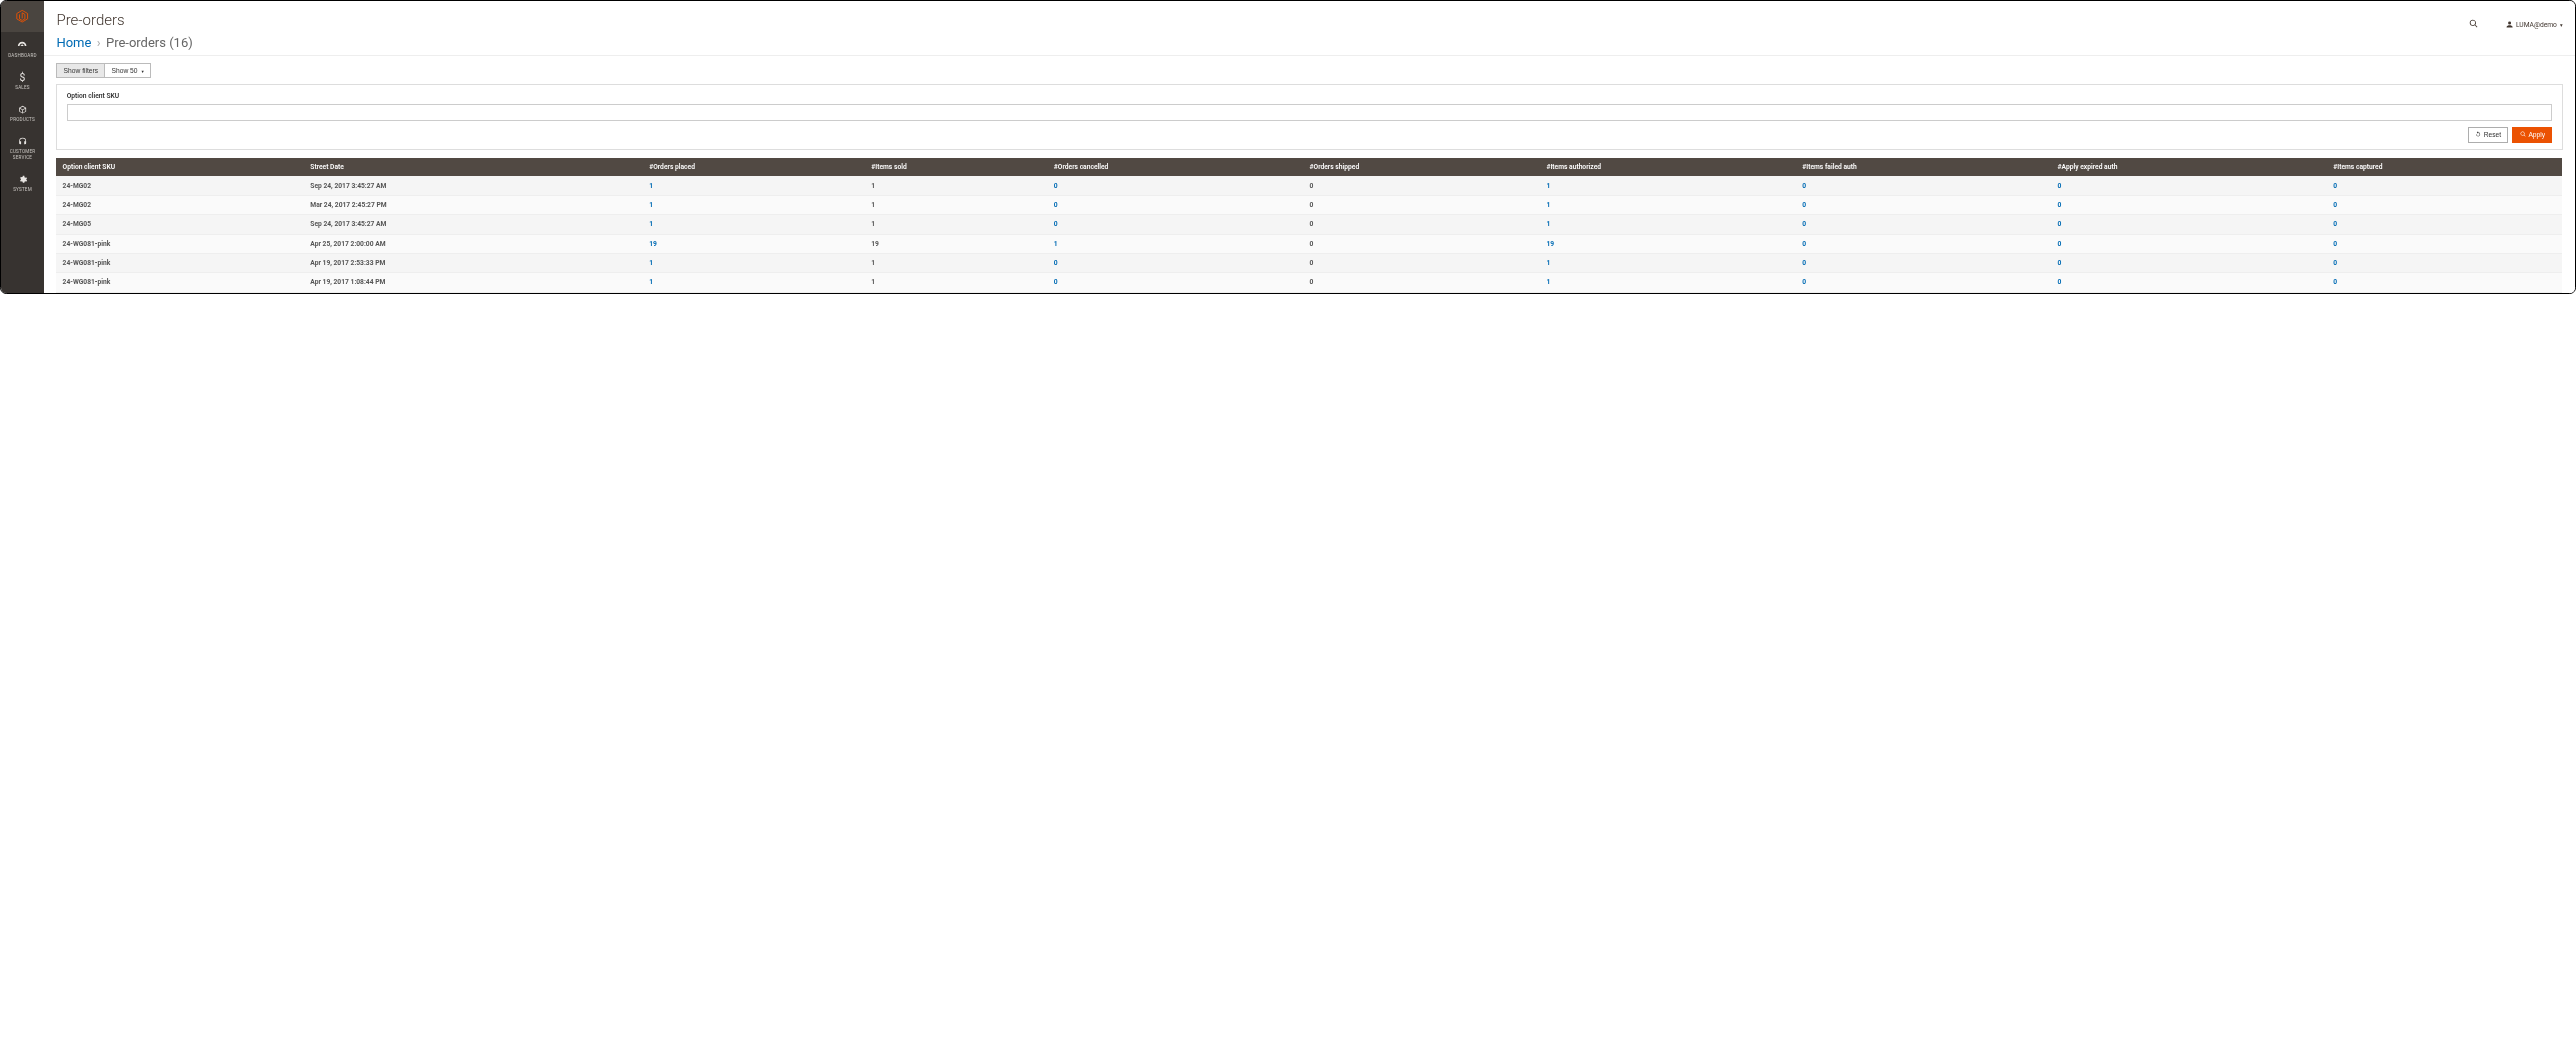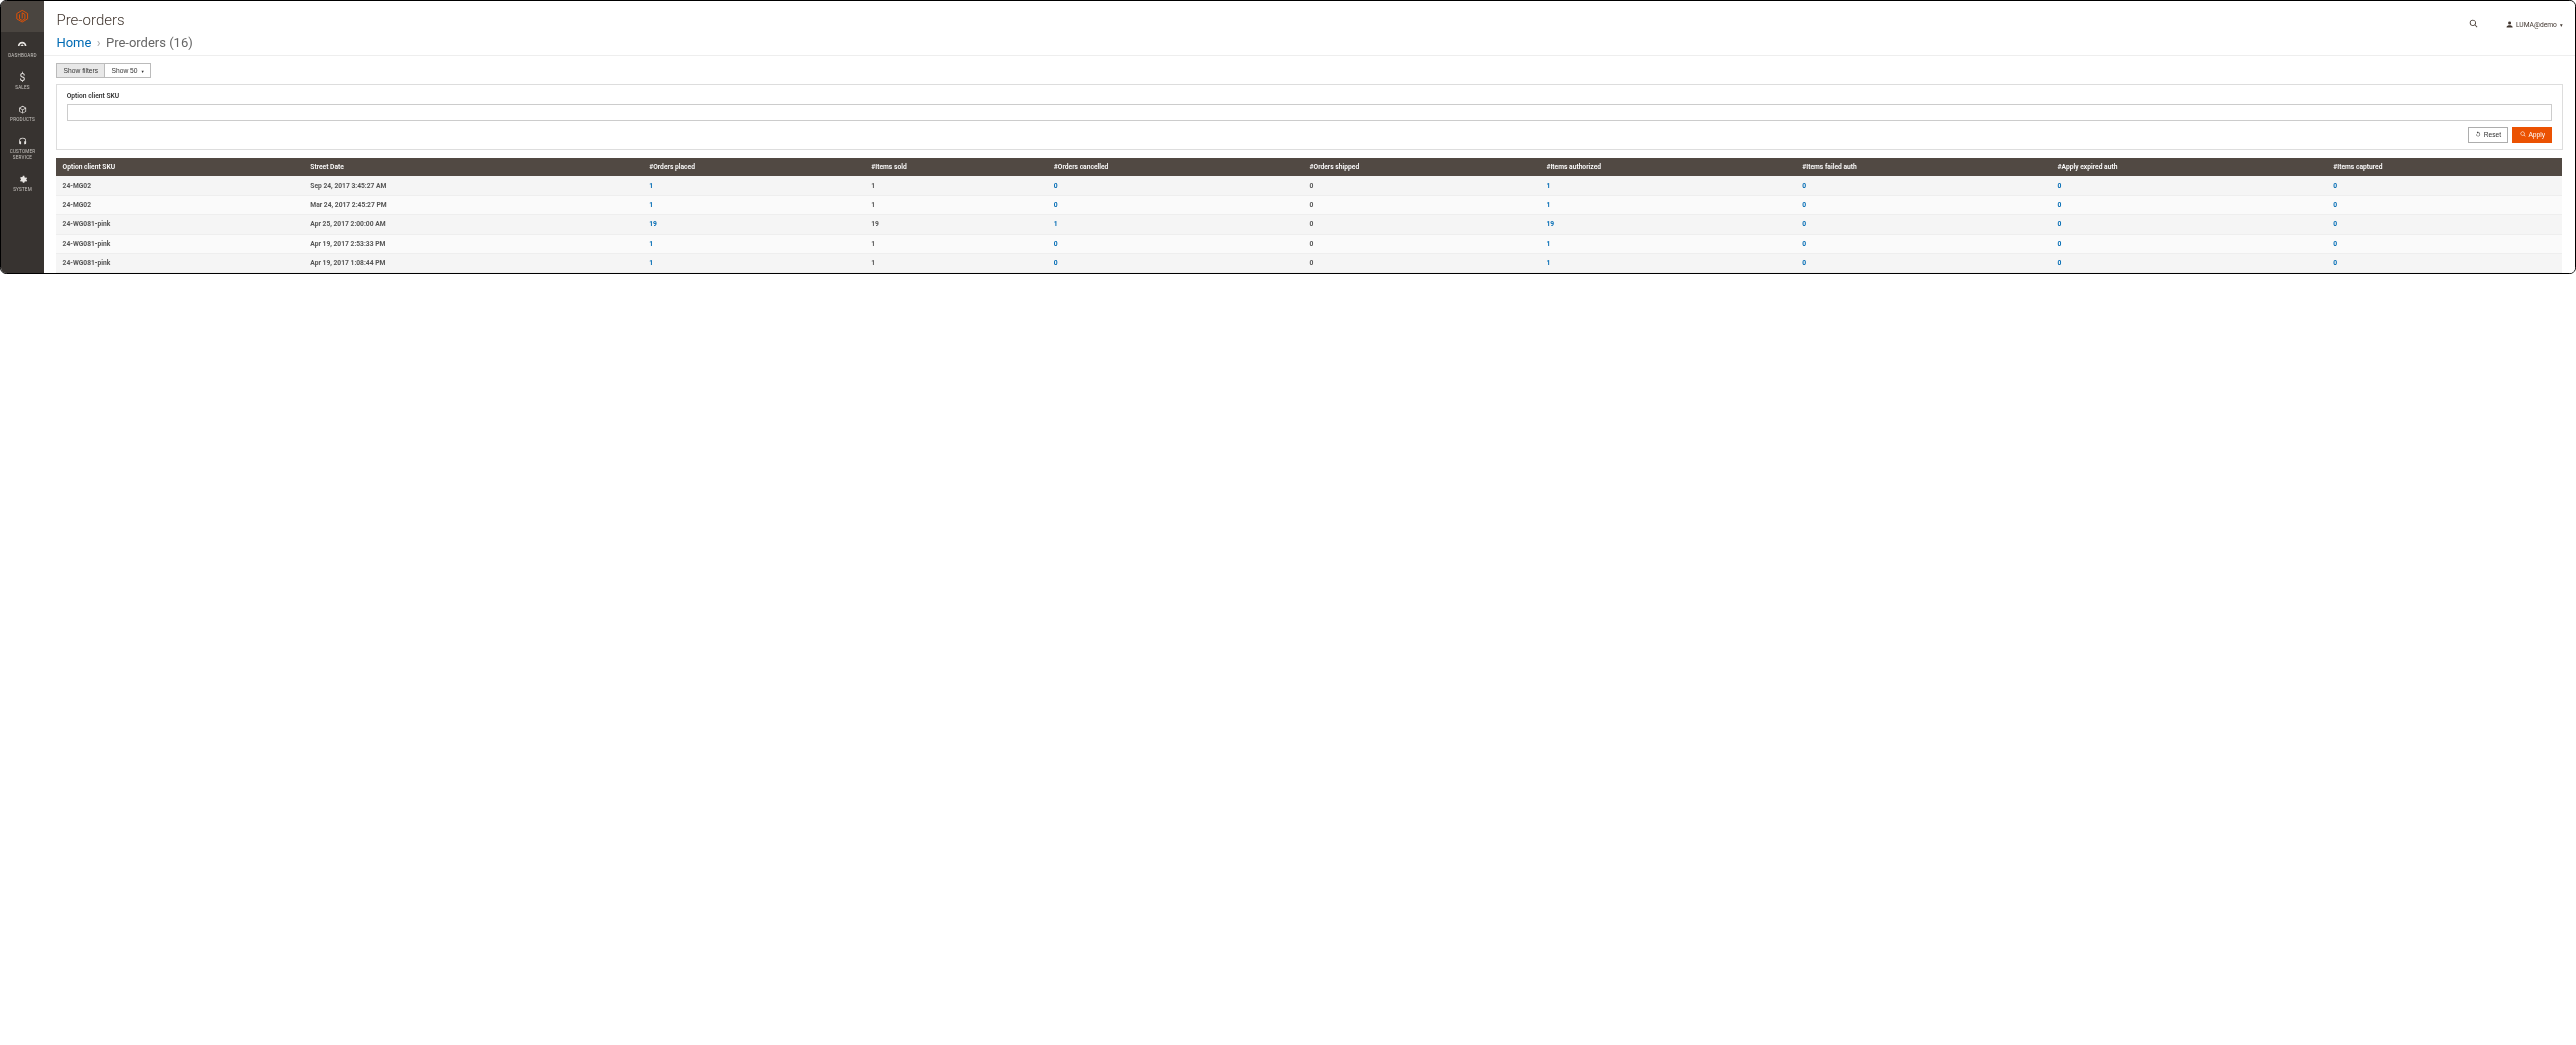--- a/index.html
+++ b/index.html
@@ -340,20 +340,32 @@
             <td class="link">1</td>
             <td>1</td>
             <td class="link">0</td>
             <td>0</td>
             <td class="link">1</td>
             <td class="link">0</td>
             <td class="link">0</td>
             <td class="link">0</td>
           </tr>
           <tr>
+            <td>24-MG05</td>
+            <td>Sep 24, 2017 3:45:27 AM</td>
+            <td class="link">1</td>
+            <td>1</td>
+            <td class="link">0</td>
+            <td>0</td>
+            <td class="link">1</td>
+            <td class="link">0</td>
+            <td class="link">0</td>
+            <td class="link">0</td>
+          </tr>
+          <tr>
             <td>24-WG081-pink</td>
             <td>Apr 25, 2017 2:00:00 AM</td>
             <td class="link">19</td>
             <td>19</td>
             <td class="link">1</td>
             <td>0</td>
             <td class="link">19</td>
             <td class="link">0</td>
             <td class="link">0</td>
             <td class="link">0</td>

